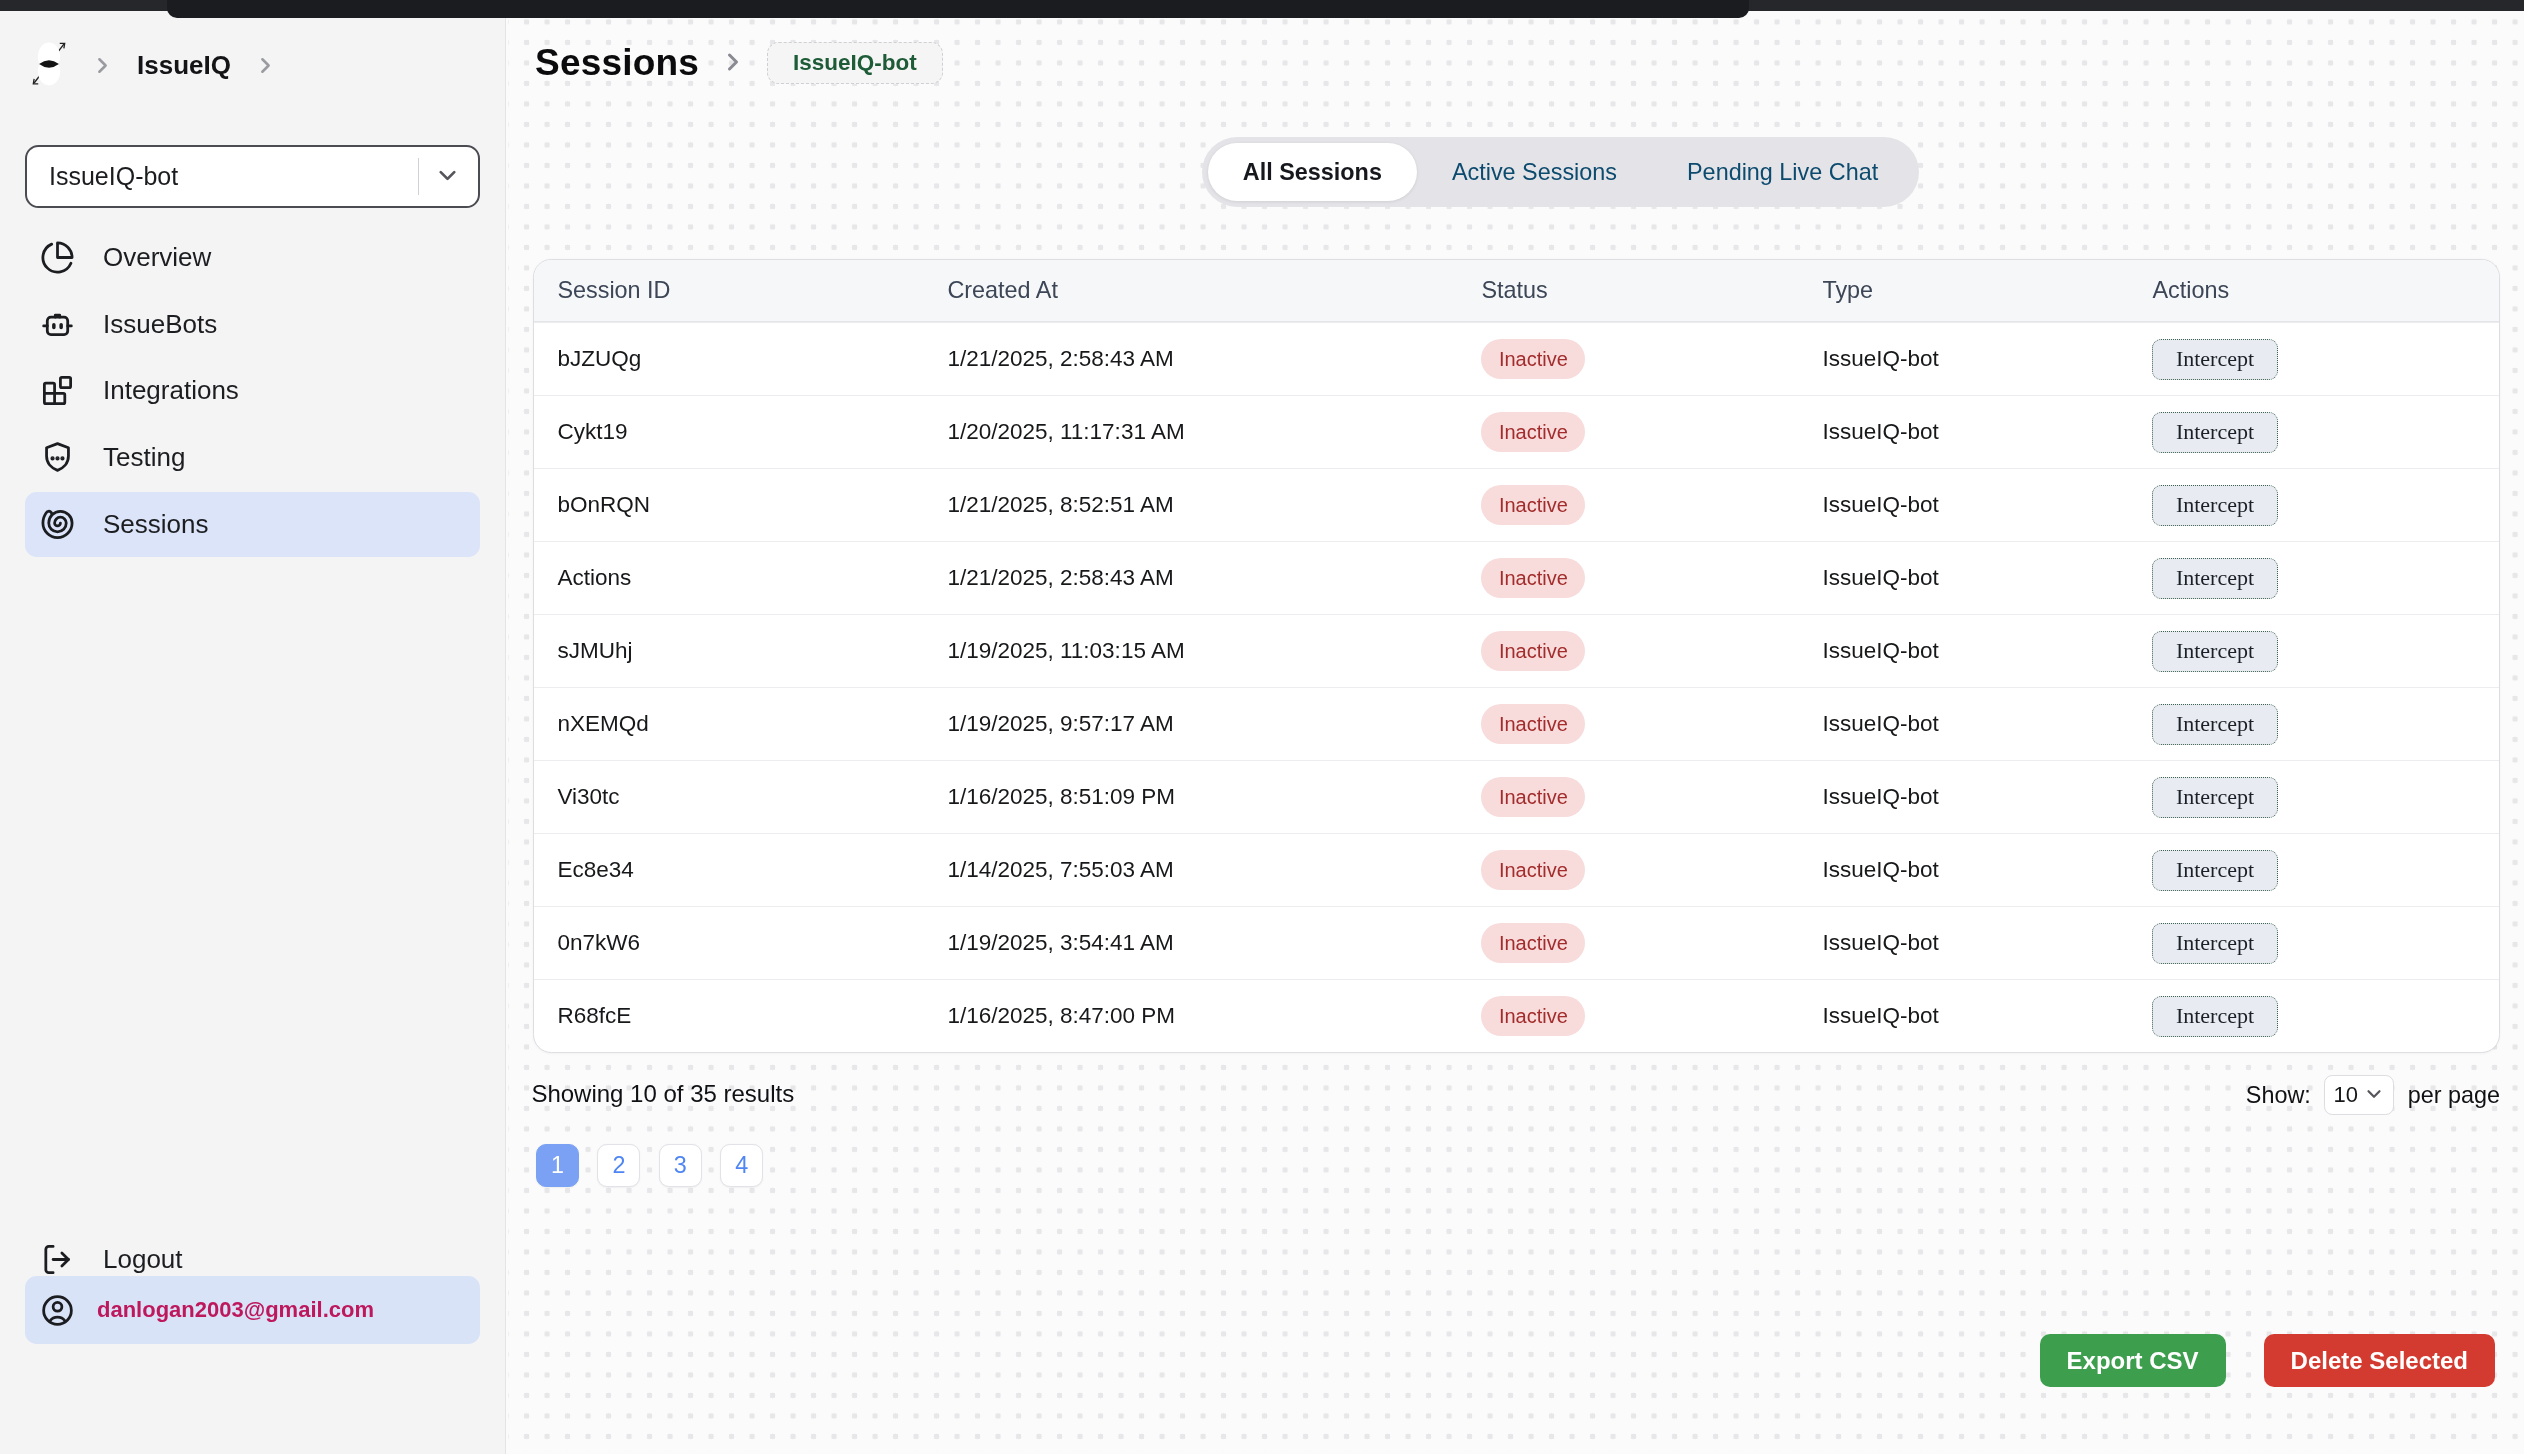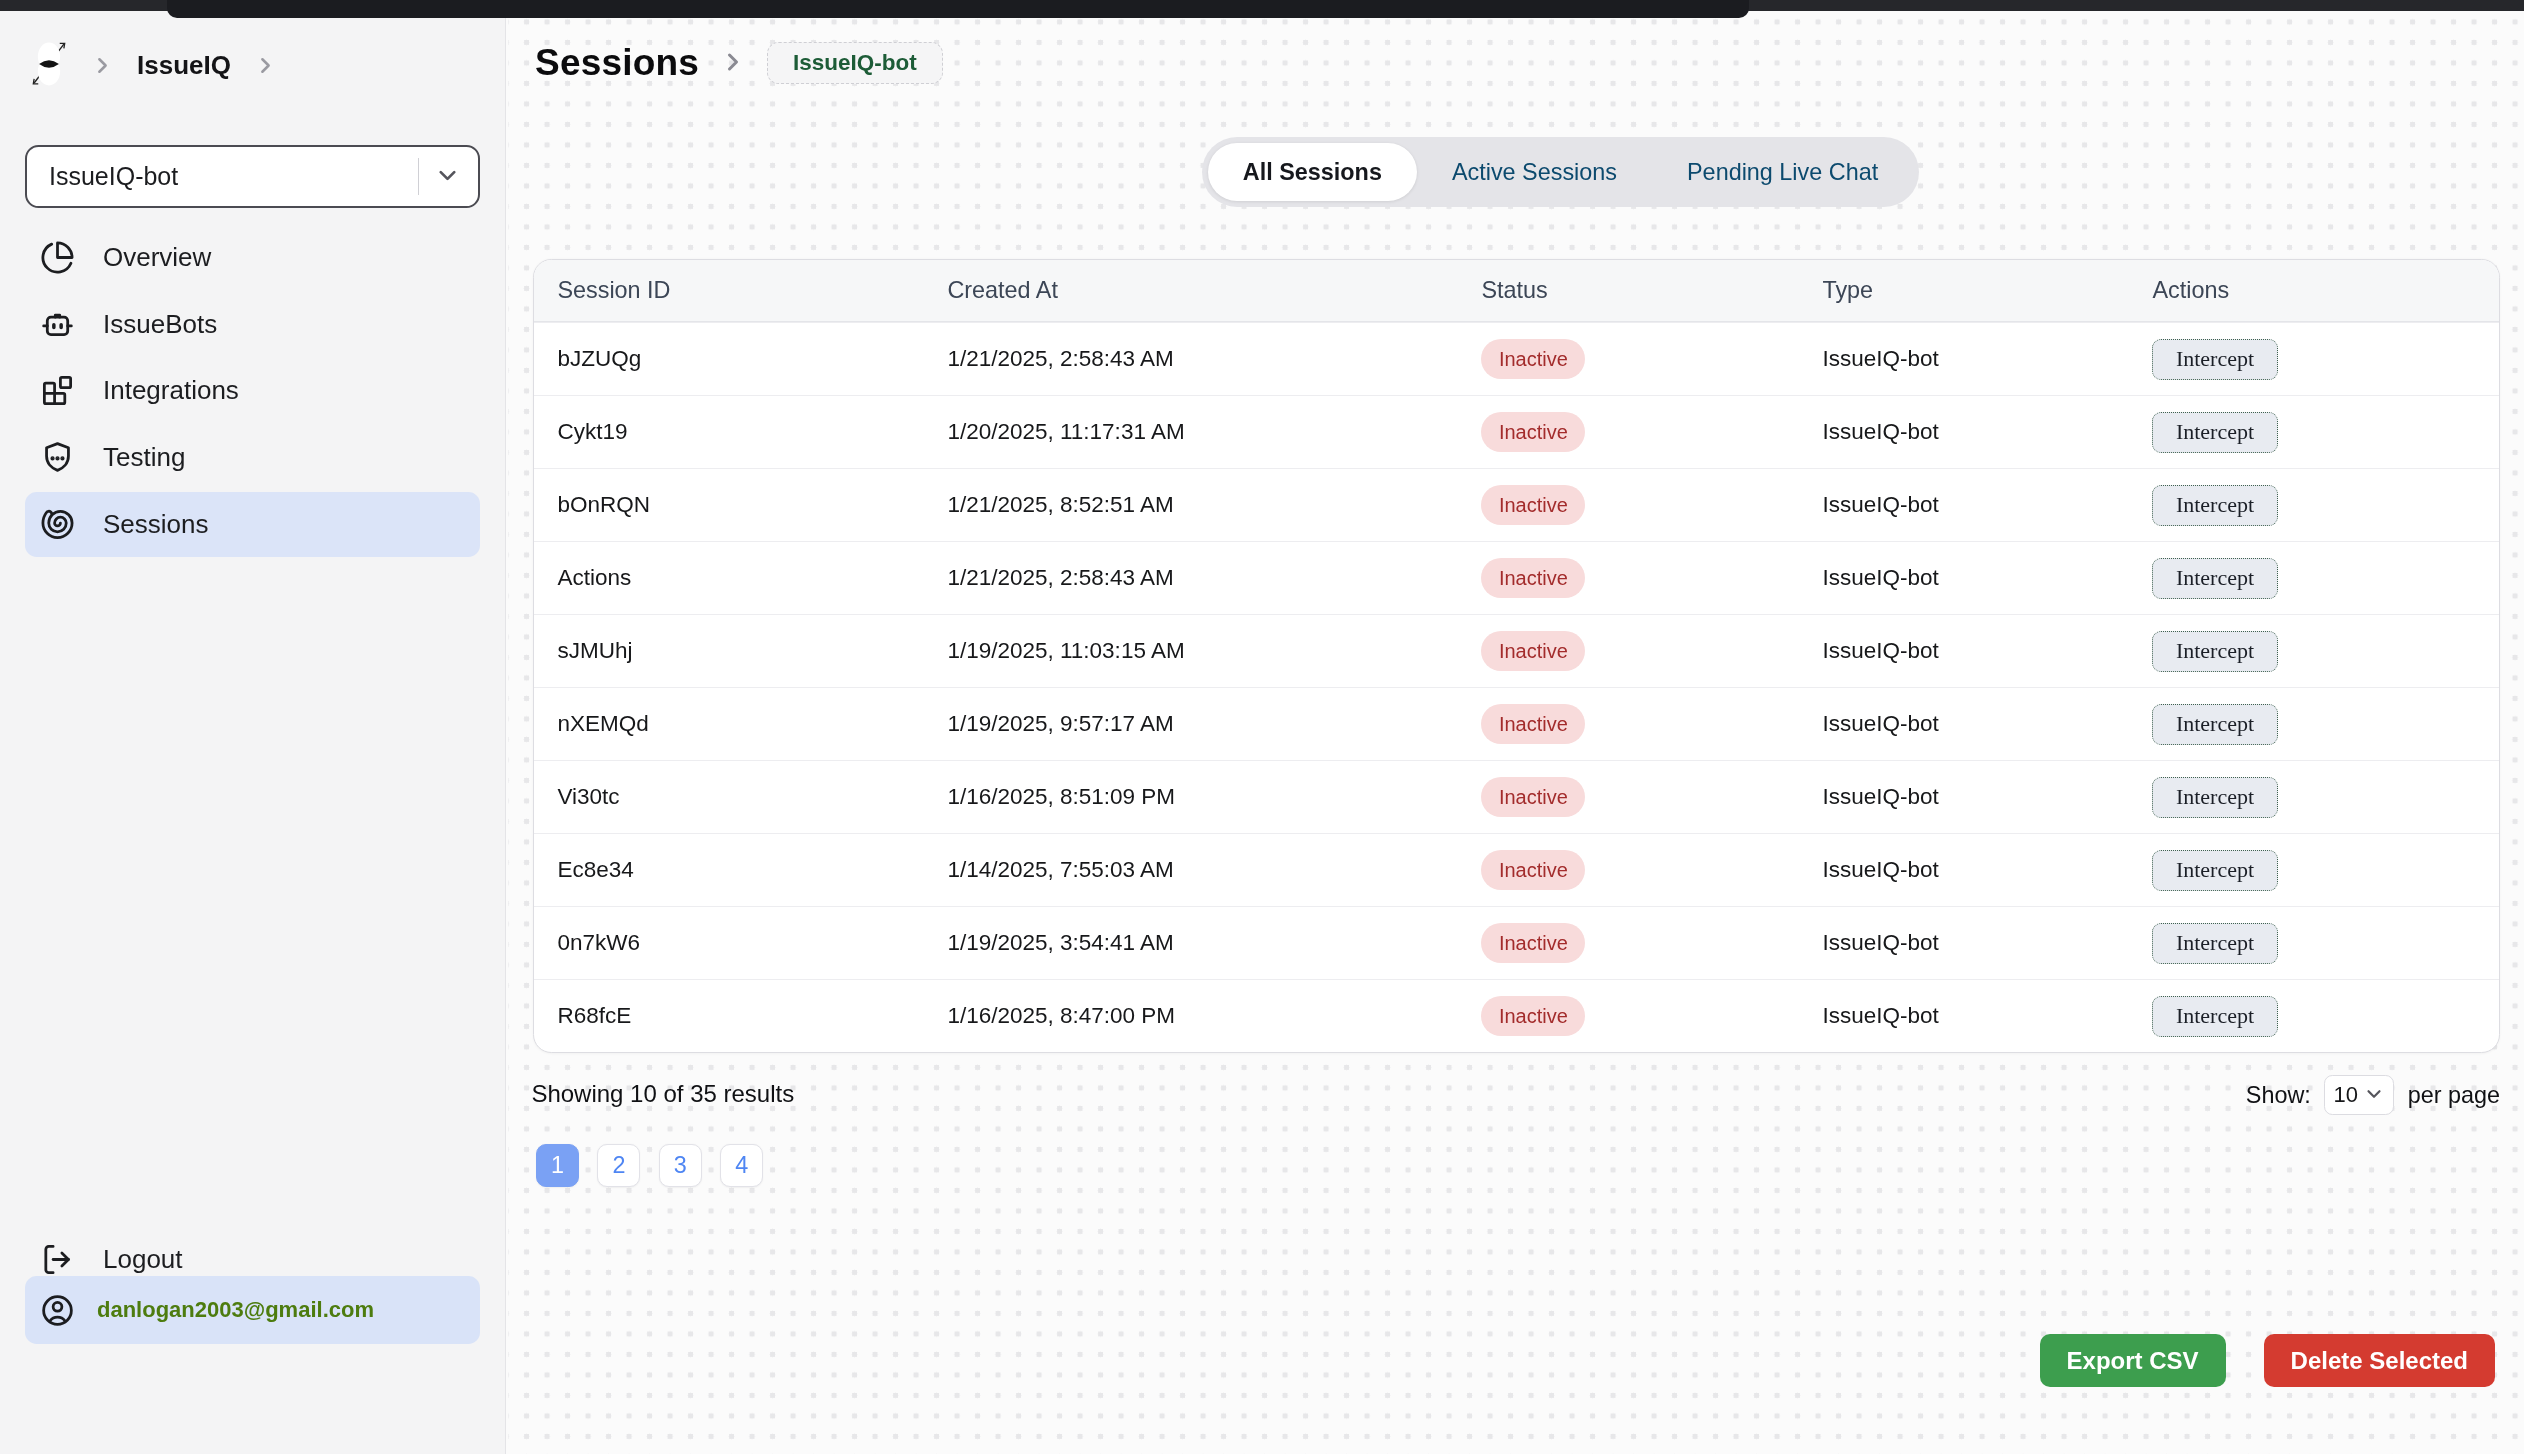--- a/index.html
+++ b/index.html
@@ -22,21 +22,21 @@
   .botselect .dd { margin-right:16.7px; color:#55555c; }
   .nav { position:absolute; left:25px; top:225px; width:455px; }
   .nav-item { display:flex; align-items:center; gap:28px; height:65px; padding-left:15px; border-radius:11.7px; margin-bottom:1.7px; cursor:pointer; }
   .nav-item .lbl { font-size:26px; font-weight:500; color:#1c1d20; }
   .nav-item.active { background:#dbe4f8; }
   .icon24 { width:35px; height:35px; flex:0 0 35px; }
   .icon24 svg { width:35px; height:35px; stroke:#1c1d20; stroke-width:1.9; fill:none; stroke-linecap:round; stroke-linejoin:round; }
   .logout { position:absolute; left:40px; top:1242px; display:flex; align-items:center; gap:28px; cursor:pointer; }
   .logout .lbl { font-size:26px; font-weight:500; color:#1c1d20; }
   .userchip { position:absolute; left:25px; top:1276px; width:455px; height:68px; background:#d9e3f8; border-radius:11.7px; display:flex; align-items:center; gap:22px; padding-left:15px; }
-  .userchip .email { font-size:22px; font-weight:600; color:#4d7c0f; }
+  .userchip .email { font-size:22px; font-weight:600; color:#be185d; }
 
   
   .main { position:absolute; left:508px; top:0; width:2017px; height:1454px;
           background-color:#fbfbfb;
           background-image:radial-gradient(circle, #e7e7e9 2.8px, transparent 3px);
           background-size:20.5px 20.5px; background-position:8.3px 11.7px; }
 
   .page-title-row { position:absolute; left:27px; top:42px; display:flex; align-items:center; gap:20px; }
   .page-title { font-size:37px; font-weight:700; color:#0b0b0d; letter-spacing:0.2px; }
   .bot-badge { background:#f5f5f6; border:1.7px dashed #cfcfd4; border-radius:11.7px; height:42px; padding:0 25px; display:flex; align-items:center; }

